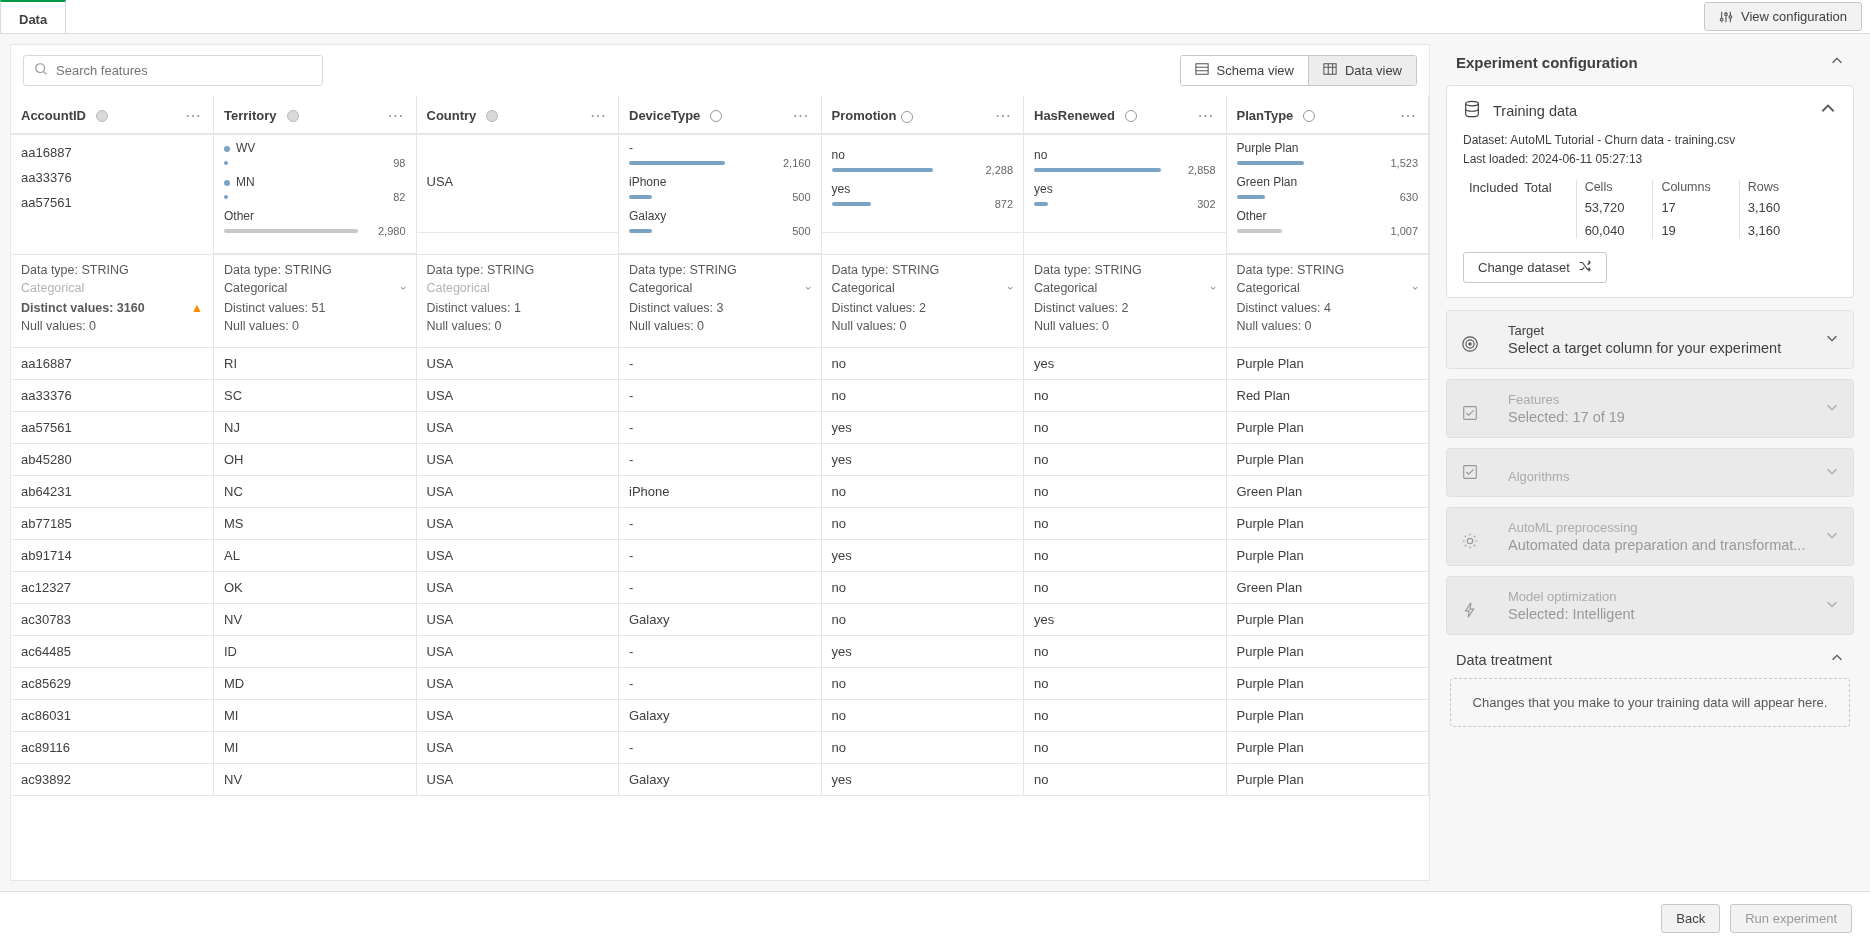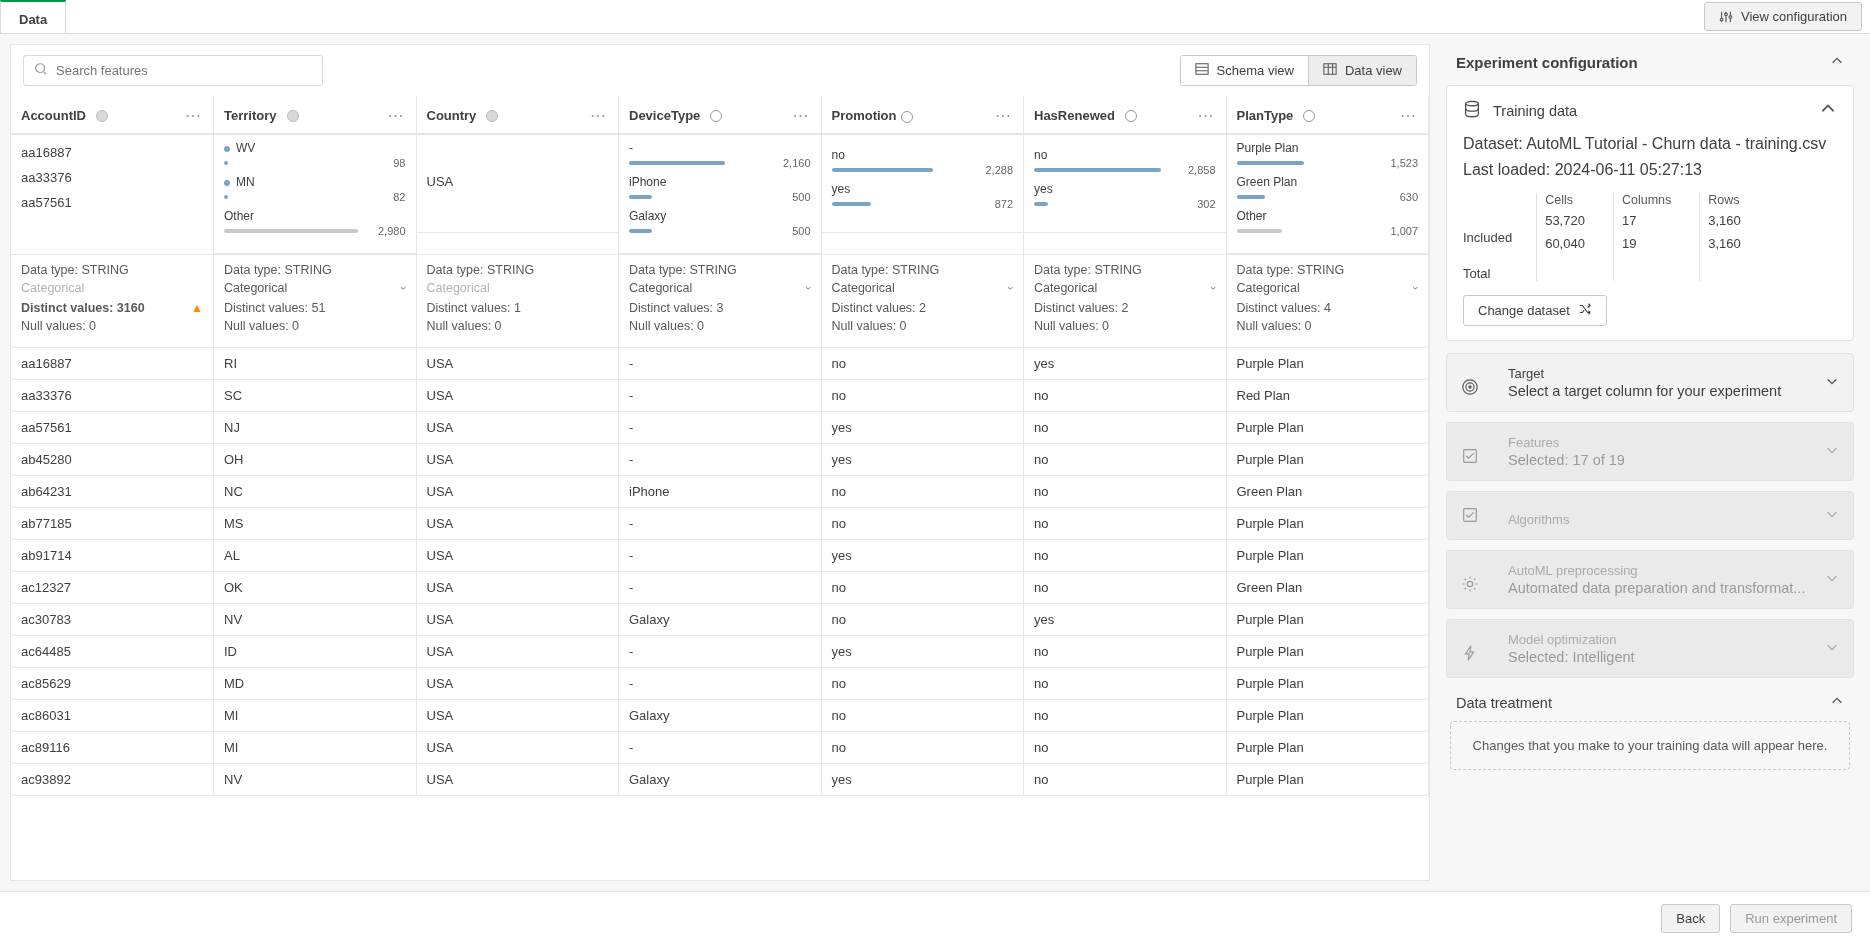--- a/index.html
+++ b/index.html
@@ -58,23 +58,23 @@
   .data-row:nth-child(even) td { background:#fff; }
   .id-vals { padding:10px; font-size:13px; color:#404040; display:flex; flex-direction:column; gap:10px; }
   .freq-block.single { justify-content:center; align-items:flex-start; }
 
   .sidebar { width: 430px; background:#f7f7f7; padding: 10px 10px 0 0; overflow-y:auto; display:flex; flex-direction:column; }
   .panel-head { display:flex; align-items:center; justify-content:space-between; padding: 10px 16px 14px 16px; font-size:15px; font-weight:600; cursor:pointer; }
   .card { background:#fff; border:1px solid #e0e0e0; border-radius:4px; margin: 0 6px 12px 6px; padding: 14px 16px; }
   .card-head { display:flex; align-items:center; justify-content:space-between; margin-bottom:10px; }
   .card-head .title { font-size:14.5px; font-weight:500; display:flex; align-items:center; gap:12px; }
   .card-head svg { width:18px; height:18px; }
-  .card .sub { font-size:16px; color:#404040; line-height:1.6; }
+  .card .sub { font-size:12px; color:#404040; line-height:1.6; }
   .stats { display:flex; margin-top:10px; border-top:1px solid transparent; font-size:13px; }
-  .stats .lbls { display:flex; flex-direction:column; gap:21px; padding-right:24px; }
+  .stats .lbls { display:flex; flex-direction:row; gap:6px; padding-right:24px; }
   .stats .colset { display:flex; flex-direction:column; gap:2px; padding:0 28px 0 8px; border-left:1px solid #e0e0e0; }
   .stats .colset .h { color:#595959; font-size:12.5px; }
   .stats .colset .v { color:#404040; margin-top:4px; }
   .stats .colset .v2 { color:#404040; margin-top:6px; }
   .btn.outline { background:#fff; border:1px solid #c8c8c8; }
   .sec { background:#f2f2f2; border:1px solid #e0e0e0; border-radius:4px; margin: 0 6px 10px 6px; padding: 12px 14px; display:flex; align-items:center; justify-content:space-between; cursor:pointer; }
   .sec.disabled { background:#eaeaea; color:#999; }
   .sec .st { display:flex; gap:29px; align-items:flex-end; }
   .sec .st svg { width:18px; height:18px; margin-top:2px; color:#777; }
   .sec .txt { display:flex; flex-direction:column; gap:2px; }

